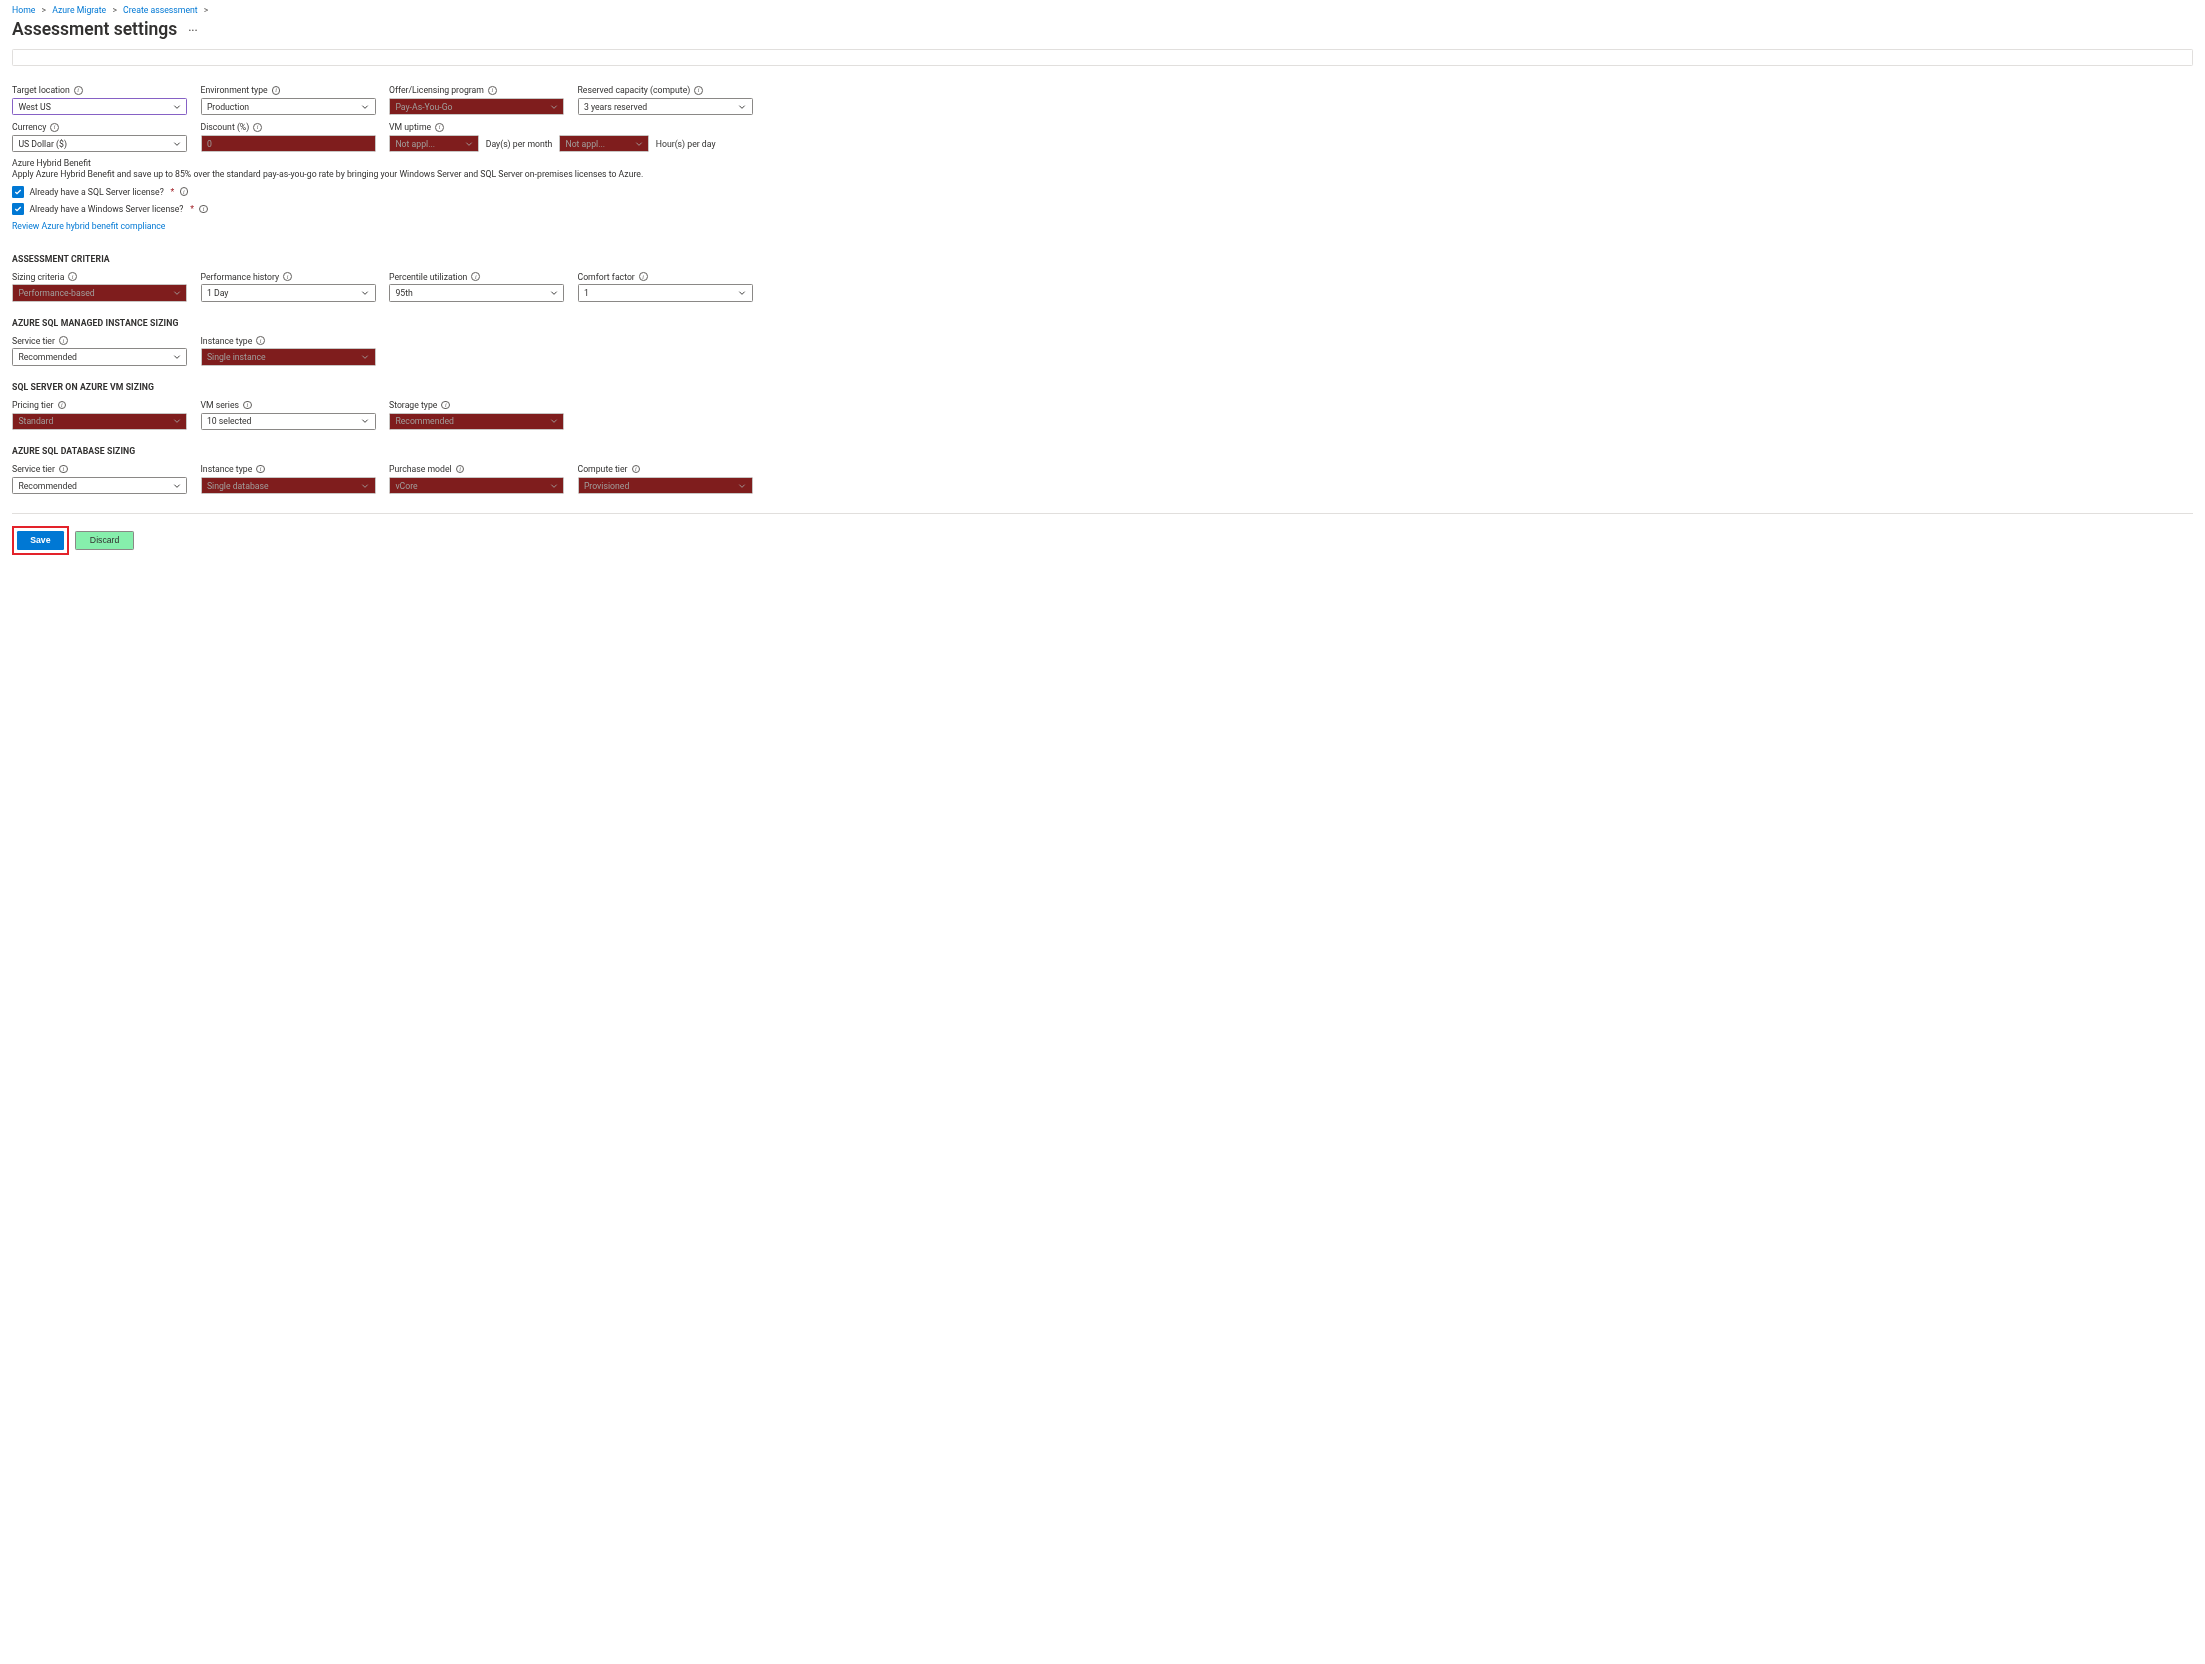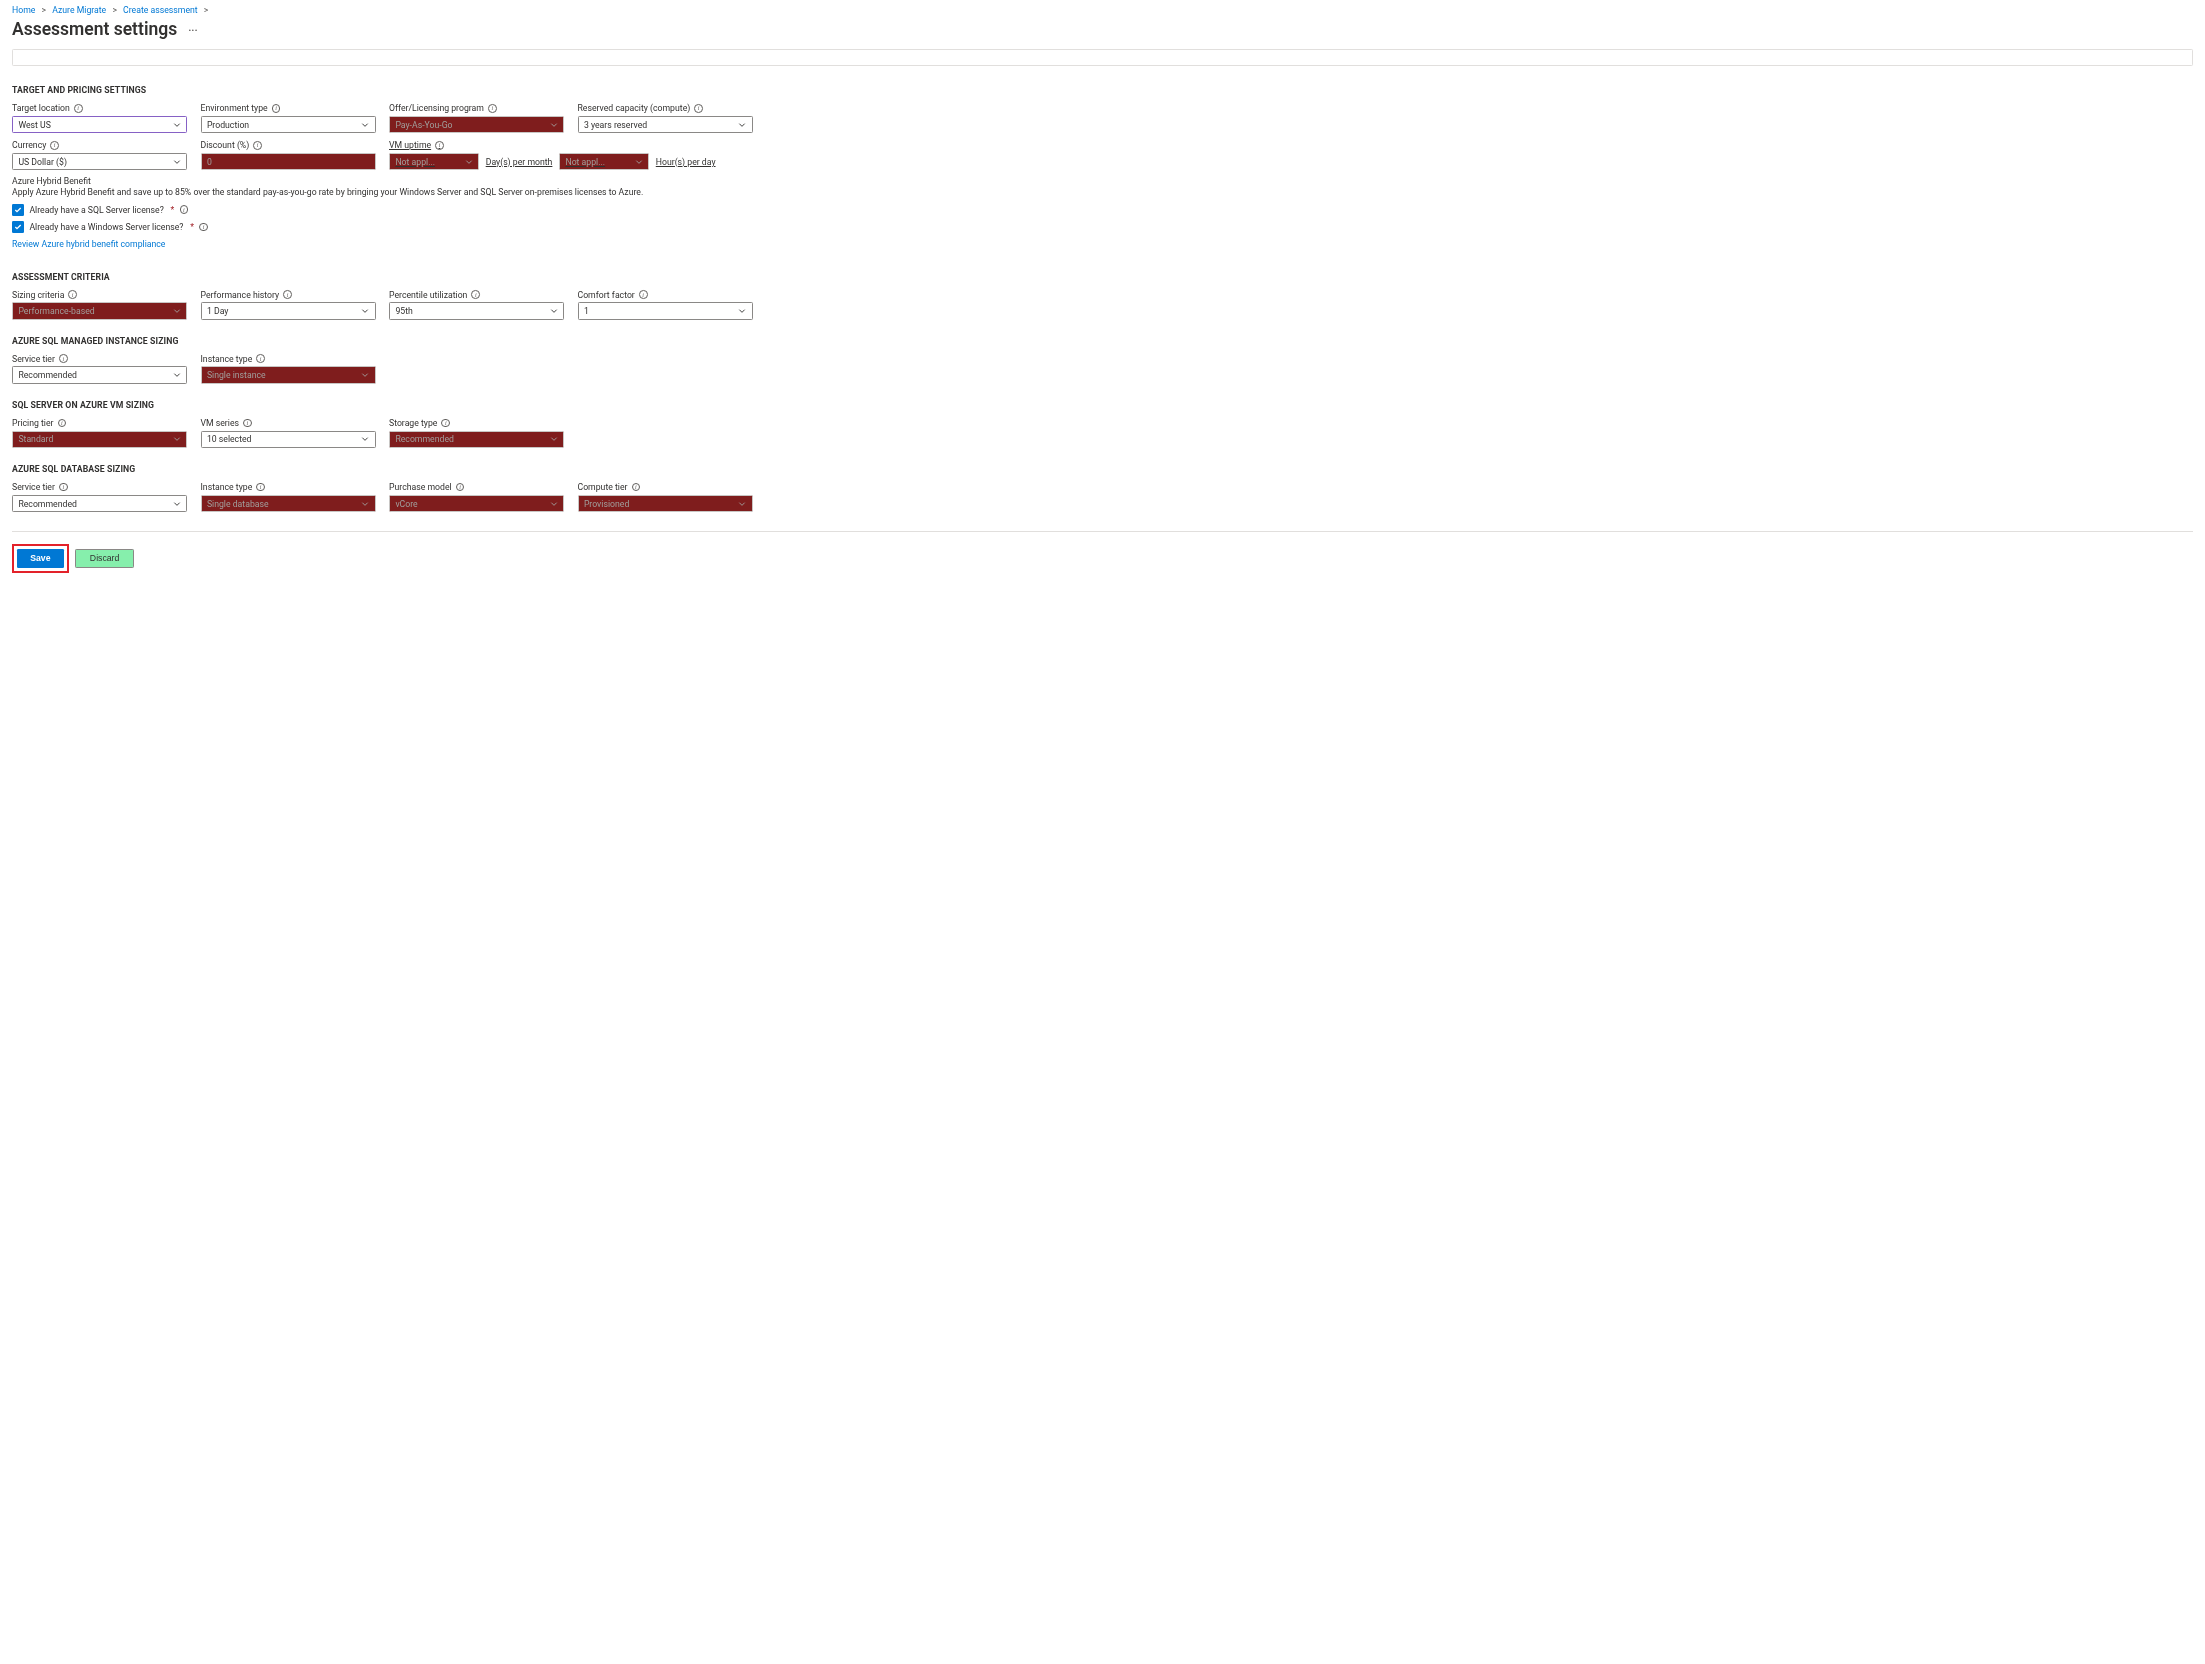--- a/index.html
+++ b/index.html
@@ -195,21 +195,20 @@
     <span class="sep">&gt;</span>
   </div>
 
   <h1 class="title">
     <span>Assessment settings</span>
     <span class="more">···</span>
   </h1>
 
   <div class="topbox"></div>
 
-  <div class="section-title">TARGET AND PRICING SETTINGS</div>
 
   <div class="grid4">
 
     <div class="field">
       <div class="label">
         <span>Target location</span>
         <span class="info-icon">i</span>
       </div>
       <div class="select highlight">
         <span>West US</span>
@@ -279,21 +278,21 @@
     </div>
     <div class="field">
       <div class="label">
         <span>Discount (%)</span>
         <span class="info-icon">i</span>
       </div>
       <div class="textinput disabled">
         <span>0</span>
       </div>
     </div>
-    <div class="field" style="grid-column: span 2; text-decoration: underline;">
+    <div class="field" style="grid-column: span 2;">
       <div class="label">
         <span>VM uptime</span>
         <span class="info-icon">i</span>
       </div>
       <div class="uptime-row">
         <div class="select disabled">
           <span>Not appl...</span>
           <span class="chev">
               <svg width="8" height="8" viewBox="0 0 12 12">
                 <path d="M2 4l4 4 4-4" fill="none" stroke="#a19f9d" stroke-width="1.4"></path>

